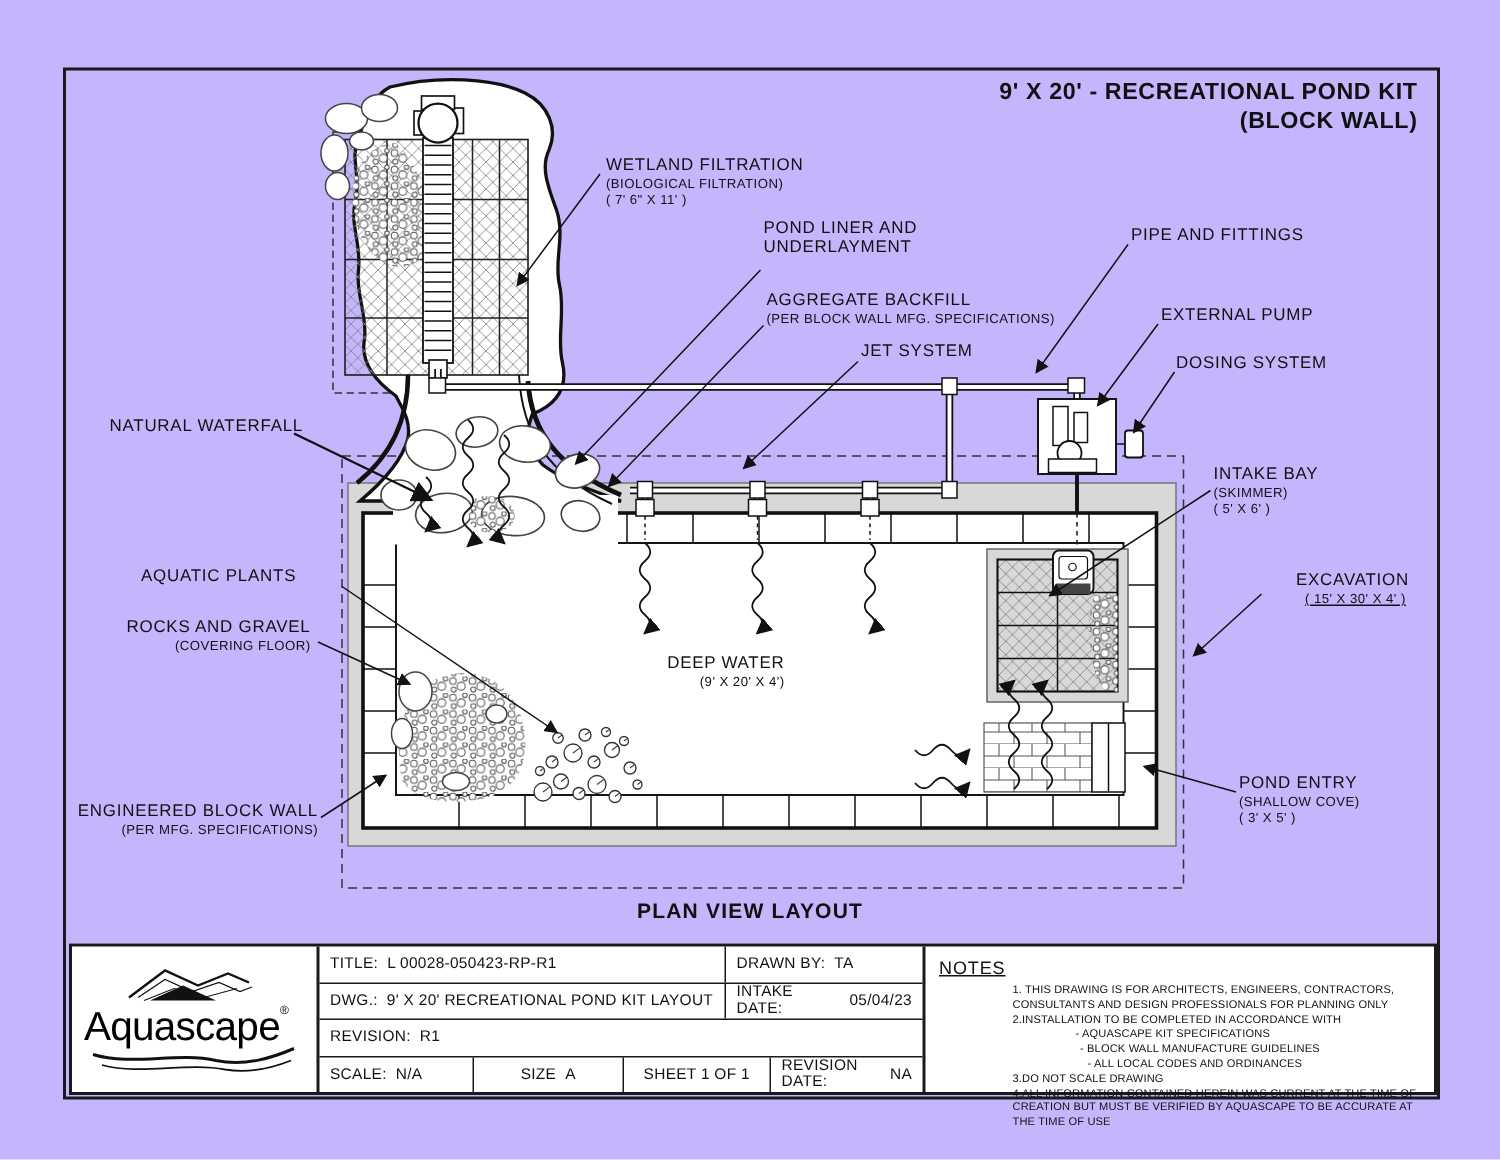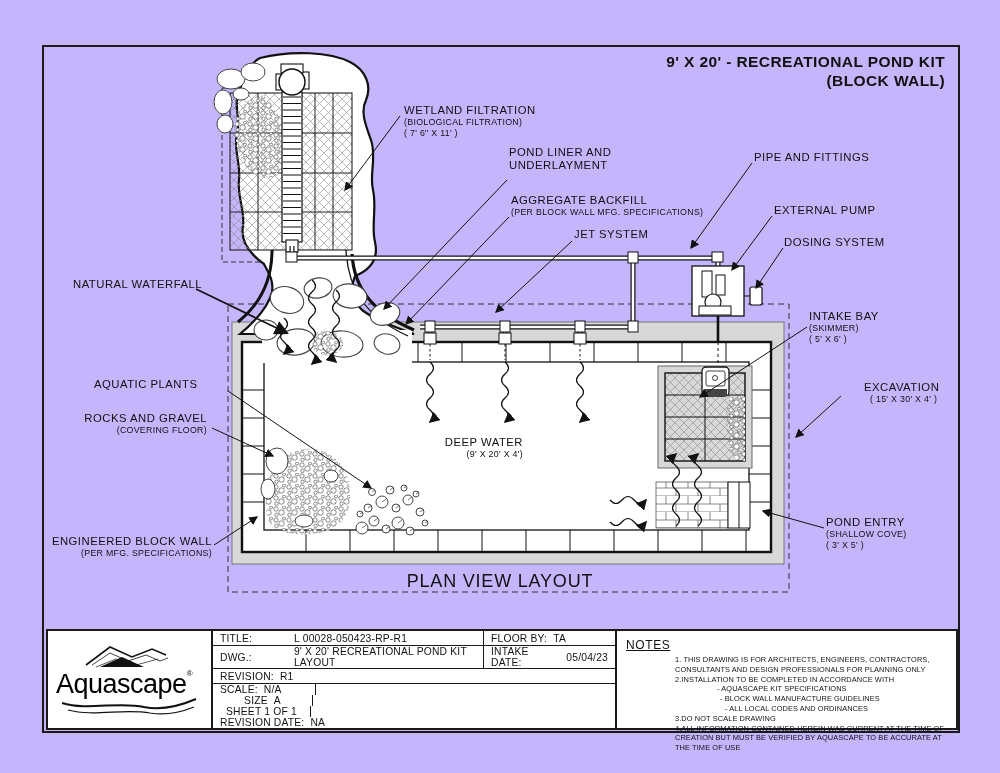--- a/index.html
+++ b/index.html
@@ -2,42 +2,42 @@
 <html><head>
 <meta charset="utf-8">
 <style>
   html,body{margin:0;padding:0;background:#fff;}
   .sheet{position:relative;width:1000px;height:773px;background:#c4b5fd;overflow:hidden;
          font-family:"Liberation Sans",sans-serif;color:#111;}
   .frame{position:absolute;left:42px;top:45px;width:914px;height:684px;border:2px solid #1a1a1a;}
   svg.plan{position:absolute;left:0;top:0;pointer-events:none;}
   .dtitle{position:absolute;right:55px;top:52px;text-align:right;font-weight:bold;
           font-size:15.5px;letter-spacing:.4px;line-height:19px;}
-  .plan-caption{position:absolute;left:380px;top:571px;width:240px;text-align:center;
-          font-weight:normal;font-size:18px;letter-spacing:.8px;}
+  .plan-caption{position:absolute;left:380px;top:599px;width:240px;text-align:center;
+          font-weight:bold;font-size:14px;letter-spacing:.8px;}
   .callout{position:absolute;line-height:13px;white-space:nowrap;}
   .c-name{font-size:11.3px;letter-spacing:.5px;}
   .c-sub{font-size:8.8px;letter-spacing:.3px;line-height:11px;}
   .ctr{text-align:right;}
   .rgt{text-align:right;}
   
   .tb{position:absolute;left:46px;top:629px;width:908px;height:97px;border:2px solid #1a1a1a;
       display:flex;background:#fff;}
   .tb-logo{width:163px;border-right:2px solid #1a1a1a;position:relative;}
   .logo-word{position:absolute;left:8px;top:38px;font-size:27px;letter-spacing:-.5px;color:#000;}
   .logo-a{font-weight:normal;}
   .logo-reg{font-size:8px;vertical-align:top;}
   .tb-table{width:402px;border-right:2px solid #1a1a1a;display:flex;flex-direction:column;}
   .tb-row{flex:1;display:flex;border-bottom:1px solid #1a1a1a;}
-  .tb-row:last-child{border-bottom:none;flex-direction:column;}
+  .tb-row:last-child{border-bottom:none;}
   .tb-cell{display:flex;align-items:center;padding:0 7px;border-right:1px solid #1a1a1a;
            font-size:10.3px;letter-spacing:.2px;overflow:hidden;}
   .tb-cell:last-child{border-right:none;}
   .tb-lab{margin-right:6px;}
-  .w-main{width:256px;gap:36px;}
+  .w-main{width:256px;}
   .w-b1{width:88px;}.w-b2{width:85px;justify-content:center;}.w-b3{width:83px;justify-content:center;}
   .grow{flex:1;}
   .tb-notes{flex:1;position:relative;}
   .notes-head{position:absolute;left:9px;top:7px;font-size:12px;letter-spacing:.6px;
               text-decoration:underline;}
   .notes-body{position:absolute;left:58px;top:24px;right:4px;font-size:7.4px;line-height:9.8px;
               letter-spacing:.1px;}
   .ind1{margin-left:42px;}.ind2{margin-left:45px;}.ind3{margin-left:50px;}
 </style>
 </head>
@@ -319,21 +319,21 @@
   <div class="callout" style="left:784px;top:236px;">
     <div class="c-name">DOSING SYSTEM</div>
   </div>
   <div class="callout" style="left:809px;top:310px;">
     <div class="c-name">INTAKE BAY</div>
     <div class="c-sub">(SKIMMER)</div>
     <div class="c-sub">( 5' X 6' )</div>
   </div>
   <div class="callout" style="left:864px;top:381px;">
     <div class="c-name">EXCAVATION</div>
-    <div class="c-sub" style="margin-left:6px;">( 15' X 30' X 4' )</div>
+    <div class="c-sub" style="margin-left:6px;text-decoration:underline;">( 15' X 30' X 4' )</div>
   </div>
   <div class="callout" style="left:73px;top:278px;">
     <div class="c-name">NATURAL WATERFALL</div>
   </div>
   <div class="callout" style="left:94px;top:378px;">
     <div class="c-name">AQUATIC PLANTS</div>
   </div>
   <div class="callout rgt" style="left:83px;top:412px;width:124px;">
     <div class="c-name">ROCKS AND GRAVEL</div>
     <div class="c-sub">(COVERING FLOOR)</div>
@@ -366,21 +366,21 @@
       </svg>
       <div class="logo-word"><span class="logo-a">Aqua</span><span>scape</span><span class="logo-reg">®</span></div>
     </div>
     <div class="tb-table">
       <div class="tb-row">
         <div class="tb-cell w-main">
           <span class="tb-lab">TITLE:</span>
           <span>L 00028-050423-RP-R1</span>
         </div>
         <div class="tb-cell grow">
-          <span class="tb-lab">FLOOR BY:</span>
+          <span class="tb-lab">DRAWN BY:</span>
           <span>TA</span>
         </div>
       </div>
       <div class="tb-row">
         <div class="tb-cell w-main">
           <span class="tb-lab">DWG.:</span>
           <span>9' X 20' RECREATIONAL POND KIT LAYOUT</span>
         </div>
         <div class="tb-cell grow">
           <span class="tb-lab">INTAKE DATE:</span>

